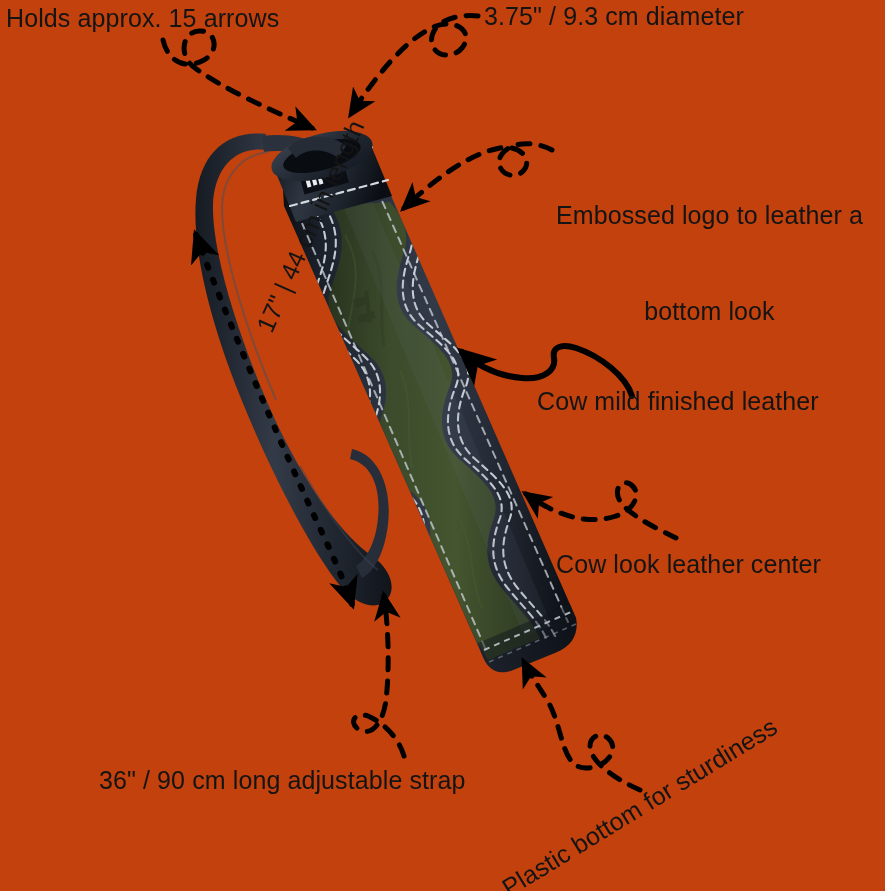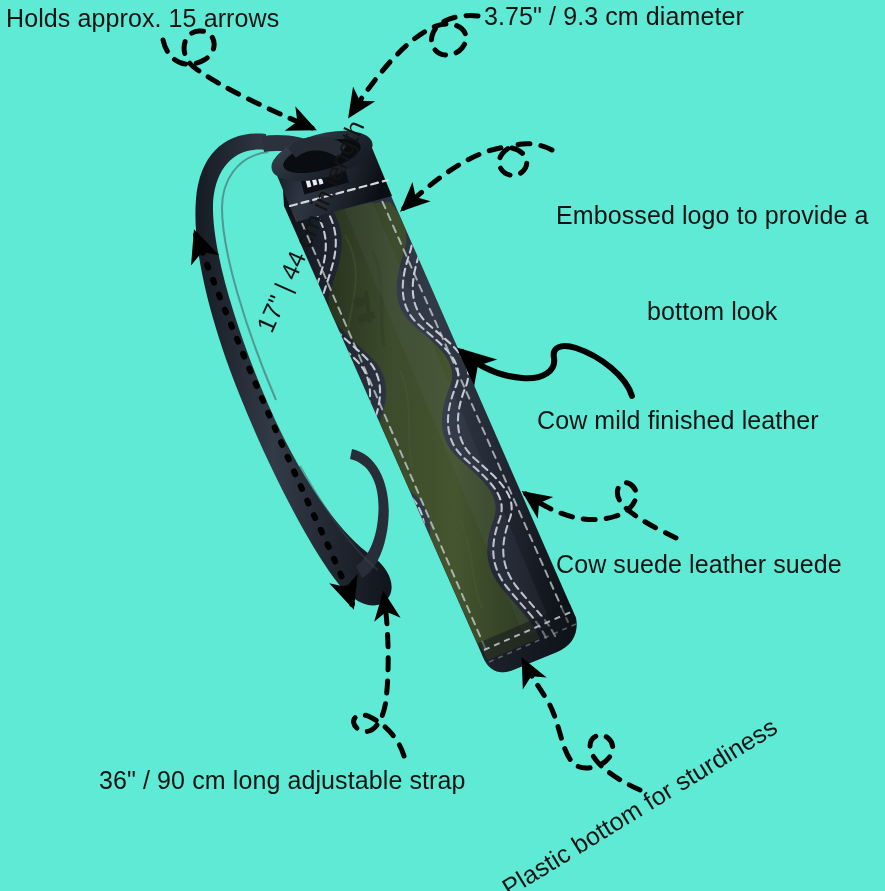--- a/index.html
+++ b/index.html
@@ -9,21 +9,21 @@
     background: #ffffff;
   }
   body {
     font-family: "Liberation Sans", sans-serif;
     -webkit-font-smoothing: antialiased;
   }
   #stage {
     position: relative;
     width: 885px;
     height: 891px;
-    background: #5eead4;
+    background: #c2410c;
     overflow: hidden;
   }
   #art {
     position: absolute;
     left: 0;
     top: 0;
     width: 885px;
     height: 891px;
   }
   .callout {
@@ -31,21 +31,21 @@
     color: #141414;
     font-size: 25px;
     line-height: 1.28;
     letter-spacing: 0.1px;
     white-space: pre;
     font-weight: 400;
   }
   .c-arrows      { left: 6px;   top: 2px; }
   .c-diameter    { left: 484px; top: 0px; }
   .c-logo        { left: 556px; top: 135px; text-align: center; }
-  .c-mild        { left: 537px; top: 404px; }
+  .c-mild        { left: 537px; top: 385px; }
   .c-suede       { left: 556px; top: 548px; }
   .c-strap       { left: 99px;  top: 764px; }
   .c-length {
     left: 249px;
     top: 324px;
     transform-origin: 0 0;
     transform: rotate(-66deg);
   }
   .c-plastic {
     left: 496px;
@@ -285,27 +285,27 @@
                  C534,680 528,670 524,662" stroke="#000" stroke-width="5" stroke-dasharray="12 11" marker-end="url(#mDash)"></path>
       </g>
     </g>
   </svg>
 
   <div class="callout c-arrows">Holds approx. 15 arrows</div>
 
   <div class="callout c-diameter">3.75" / 9.3 cm diameter</div>
 
   <div class="callout c-logo">
-    <div>Embossed logo to provide a</div>
+    <div>Embossed logo to leather a</div>
     <div>bottom look</div>
   </div>
 
   <div class="callout c-mild">Cow mild finished leather</div>
 
-  <div class="callout c-suede">Cow suede leather suede</div>
+  <div class="callout c-suede">Cow look leather center</div>
 
   <div class="callout c-length">17" | 44 cm in length</div>
 
   <div class="callout c-strap">36" / 90 cm long adjustable strap</div>
 
   <div class="callout c-plastic">Plastic bottom for sturdiness</div>
 
 </div>
 
 </body></html>

